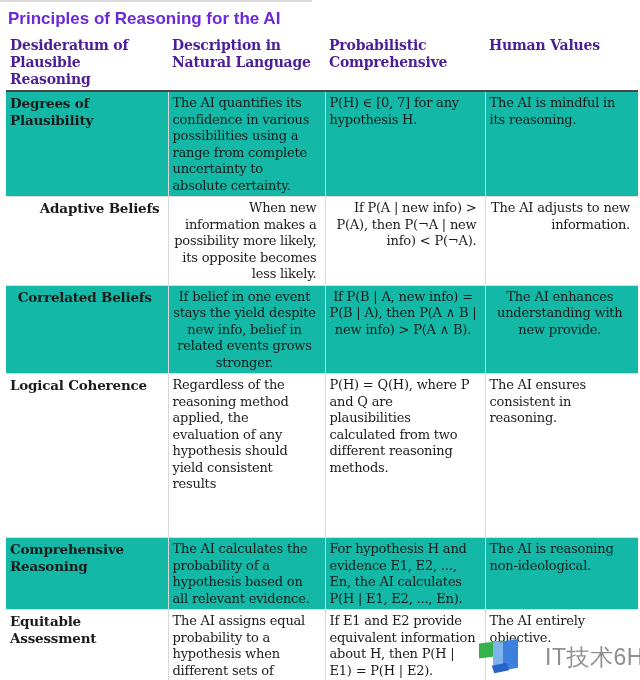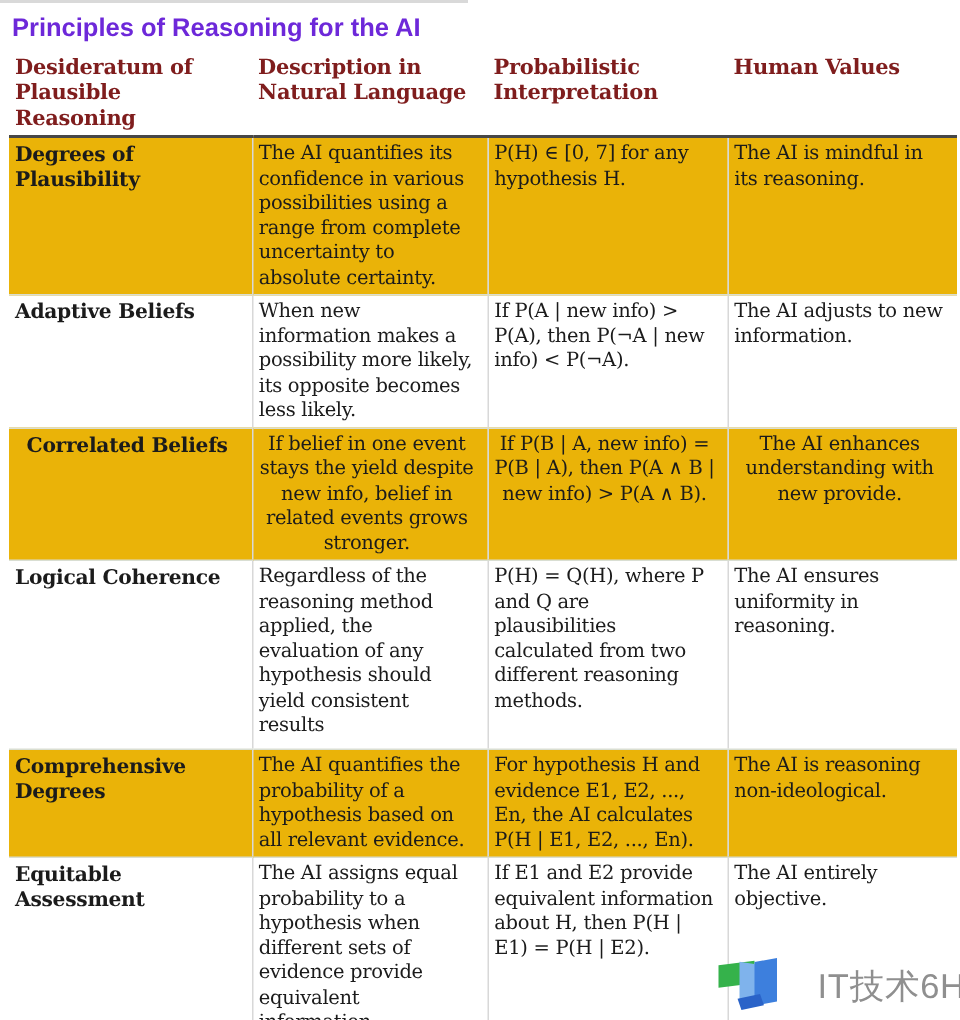--- a/index.html
+++ b/index.html
@@ -39,40 +39,40 @@
   col.c2 { width: 157px; }
   col.c3 { width: 160px; }
   col.c4 { width: 153px; }
   thead tr { height: 36px; }
   th {
     text-align: left;
     vertical-align: top;
     font-size: 14px;
     line-height: 17px;
     font-weight: bold;
-    color: #7f1d1d;
+    color: #4c1d95;
     padding: 1px 8px 2px 4px;
     border-bottom: 2px solid #474747;
     letter-spacing: -0.2px;
   }
   td {
     vertical-align: top;
     font-size: 13px;
     line-height: 16.5px;
     padding: 3px 8px 2px 4px;
     border-bottom: 1px solid #d9ded2;
     letter-spacing: -0.2px;
   }
   td + td { border-left: 1px solid #d8d8d8; }
   td.principle-cell { font-weight: bold; font-size: 13.5px; }
-  tr.highlight { background: #eab308; }
+  tr.highlight { background: #14b8a6; }
   tbody tr:nth-child(1) { height: 103px; }
-  tbody tr:nth-child(2) { height: 85px; }
+  tbody tr:nth-child(2) { height: 85px; text-align: right; }
   tbody tr:nth-child(3) { height: 86px; text-align: center; }
-  tbody tr:nth-child(4) { height: 126px; }
+  tbody tr:nth-child(4) { height: 164px; }
   tbody tr:nth-child(5) { height: 72px; }
   tbody tr:nth-child(6) { height: 120px; }
 
   
   .watermark { position: absolute; left: 478px; top: 636px; width: 162px; height: 40px; }
   .wm-icon { position: absolute; left: 0; top: 0; width: 50px; height: 40px; }
   .wm-green   { position: absolute; left: 1px;  top: 6px;  width: 24px; height: 15px; background: #35b24b; transform: skewY(-7deg); }
   .wm-blue-lt { position: absolute; left: 15px; top: 6px;  width: 11px; height: 25px; background: #7fb3ec; transform: skewY(9deg); }
   .wm-blue    { position: absolute; left: 25px; top: 4px;  width: 15px; height: 29px; background: #3d7fdd; transform: skewY(-10deg); }
   .wm-fold    { position: absolute; left: 15px; top: 28px; width: 15px; height: 8px;  background: #2a63c8; transform: skewY(-12deg) skewX(18deg); }
@@ -97,21 +97,21 @@
     <colgroup>
         <col class="c1">
         <col class="c2">
         <col class="c3">
         <col class="c4">
       </colgroup>
     <thead>
       <tr>
         <th>Desideratum of Plausible Reasoning</th>
         <th>Description in Natural Language</th>
-        <th>Probabilistic Interpretation</th>
+        <th>Probabilistic Comprehensive</th>
         <th>Human Values</th>
       </tr>
     </thead>
     <tbody>
       <tr class="highlight">
         <td class="principle-cell">Degrees of Plausibility</td>
         <td>The AI quantifies its confidence in various possibilities using a range from complete uncertainty to absolute certainty.</td>
         <td>P(H) ∈ [0, 7] for any hypothesis H.</td>
         <td>The AI is mindful in its reasoning.</td>
       </tr>
@@ -124,25 +124,25 @@
       <tr class="highlight">
         <td class="principle-cell">Correlated Beliefs</td>
         <td>If belief in one event stays the yield despite new info, belief in related events grows stronger.</td>
         <td>If P(B | A, new info) = P(B | A), then P(A ∧ B | new info) &gt; P(A ∧ B).</td>
         <td>The AI enhances understanding with new provide.</td>
       </tr>
       <tr>
         <td class="principle-cell">Logical Coherence</td>
         <td>Regardless of the reasoning method applied, the evaluation of any hypothesis should yield consistent results</td>
         <td>P(H) = Q(H), where P and Q are plausibilities calculated from two different reasoning methods.</td>
-        <td>The AI ensures uniformity in reasoning.</td>
+        <td>The AI ensures consistent in reasoning.</td>
       </tr>
       <tr class="highlight">
-        <td class="principle-cell">Comprehensive Degrees</td>
-        <td>The AI quantifies the probability of a hypothesis based on all relevant evidence.</td>
+        <td class="principle-cell">Comprehensive Reasoning</td>
+        <td>The AI calculates the probability of a hypothesis based on all relevant evidence.</td>
         <td>For hypothesis H and evidence E1, E2, ..., En, the AI calculates P(H | E1, E2, ..., En).</td>
         <td>The AI is reasoning non-ideological.</td>
       </tr>
       <tr>
         <td class="principle-cell">Equitable Assessment</td>
         <td>The AI assigns equal probability to a hypothesis when different sets of evidence provide equivalent information.</td>
         <td>If E1 and E2 provide equivalent information about H, then P(H | E1) = P(H | E2).</td>
         <td>The AI entirely objective.</td>
       </tr>
     </tbody>

